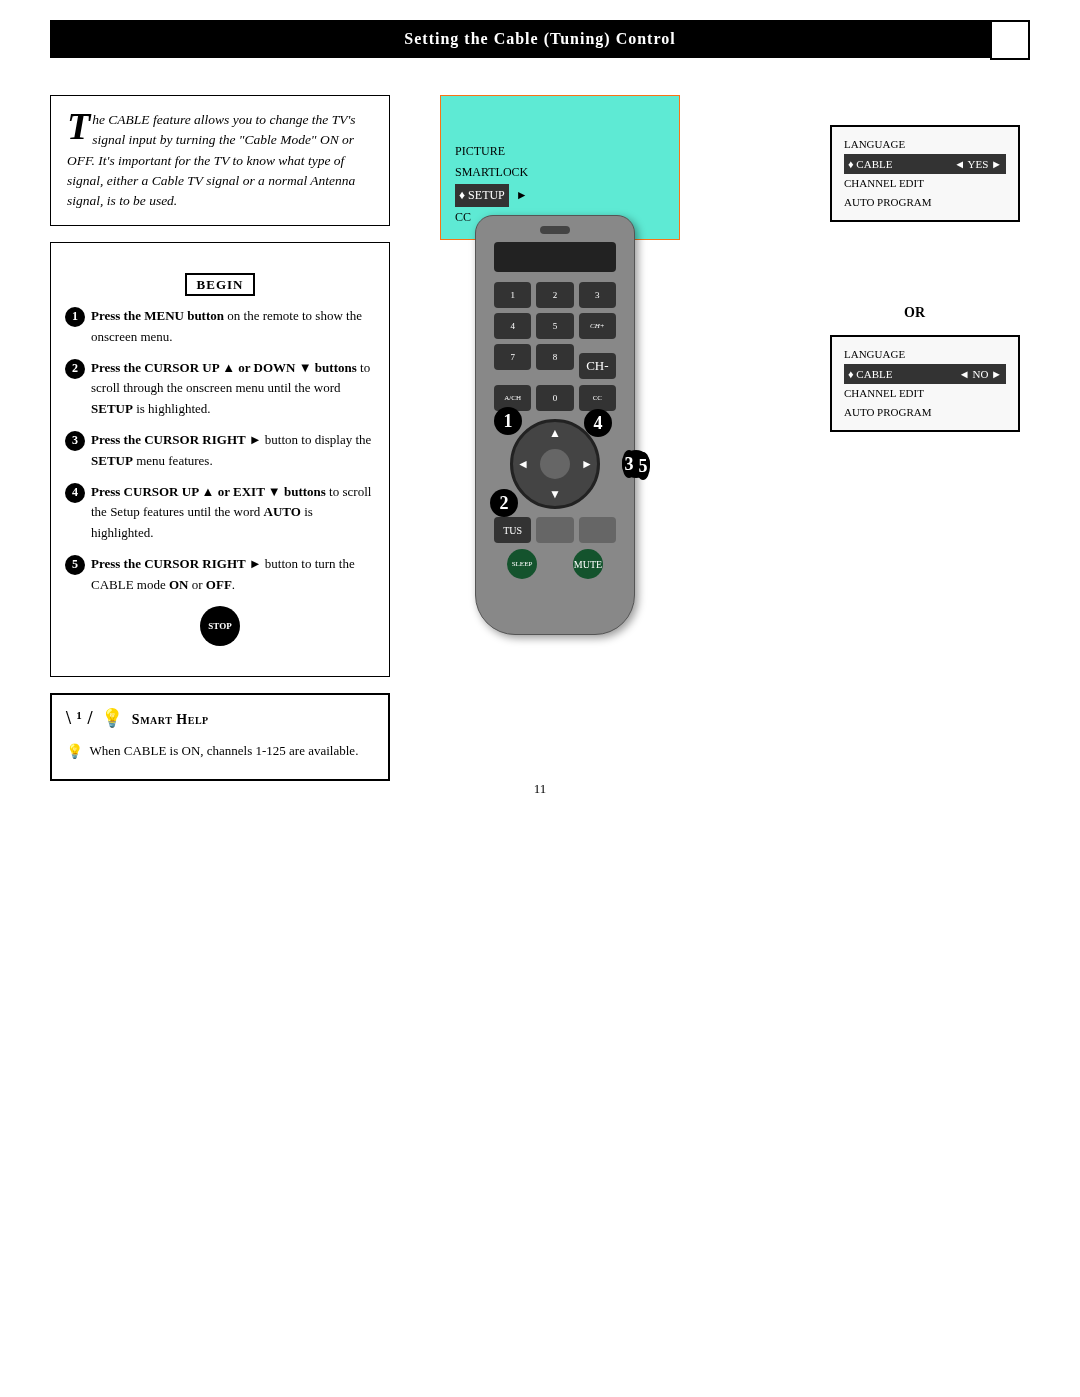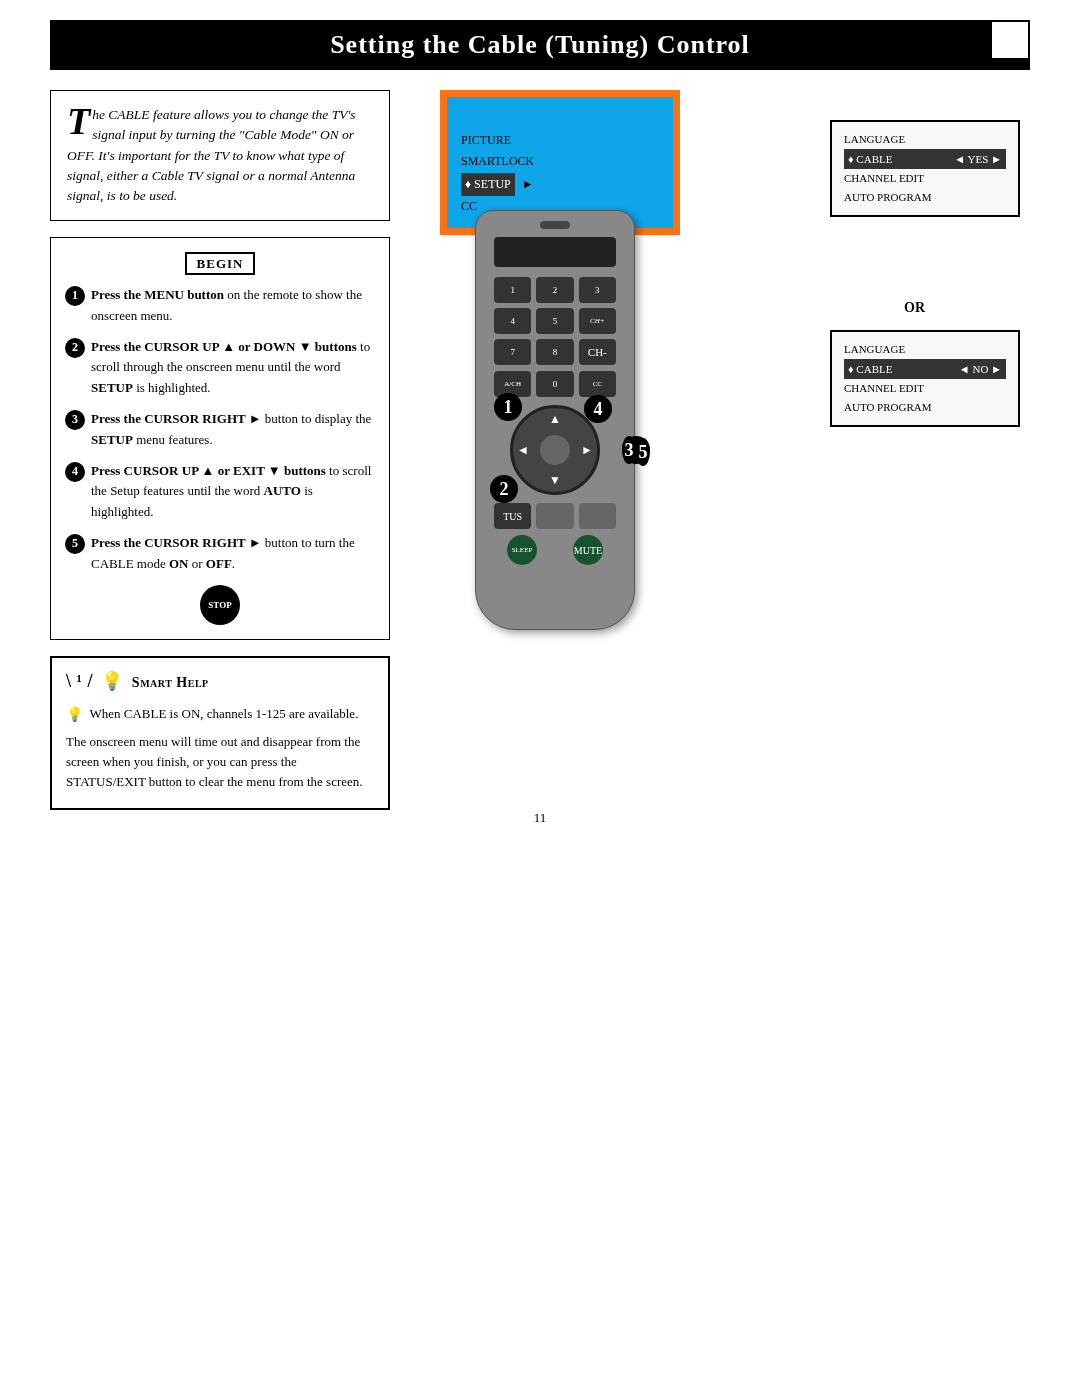--- a/index.html
+++ b/index.html
@@ -18,24 +18,24 @@
       margin: 0 auto;
       padding: 20px 10px;
     }
 
     
     .page-header {
       background: #000;
       color: #fff;
       text-align: center;
       padding: 10px 20px;
-      font-size: 26px;
+      font-size: 16px;
       font-weight: bold;
       letter-spacing: 1px;
-      margin-bottom: 20px;
+      margin-bottom: 37px;
       position: relative;
     }
     .page-header .corner-box {
       position: absolute;
       right: 0;
       top: 0;
       width: 40px;
       height: 40px;
       background: #fff;
       border: 2px solid #000;
@@ -78,21 +78,21 @@
       border: 2px solid #000;
       padding: 2px 10px;
       font-weight: bold;
       font-size: 13px;
       font-style: normal;
       letter-spacing: 1px;
     }
 
     .steps-box {
       border: 1px solid #000;
-      padding: 8px 14px;
+      padding: 24px 14px;
       font-size: 13px;
       line-height: 1.6;
     }
 
     .step {
       margin-bottom: 10px;
       display: flex;
       align-items: flex-start;
       gap: 6px;
     }
@@ -184,22 +184,22 @@
       min-height: 600px;
     }
 
     
     .tv-screen-top {
       position: absolute;
       top: 0;
       left: 30px;
       width: 240px;
       height: 145px;
-      border: 7px solid #f97316;
-      background: #0ea5e9;
+      border: 1px solid #f97316;
+      background: #5eead4;
       display: flex;
       flex-direction: column;
       justify-content: flex-end;
       padding: 10px 14px;
       font-size: 12px;
     }
     .tv-screen-top .menu-items {
       line-height: 1.8;
     }
     .tv-screen-top .menu-item-highlight {
@@ -466,23 +466,20 @@
 
       <div class="smart-help-box">
         <div class="smart-help-header">
           <span class="dashes">\ ¹ /</span>
           <span class="bulb-icon">💡</span>
           <span>S<span style="font-variant:small-caps">mart</span> H<span style="font-variant:small-caps">elp</span></span>
         </div>
         <div class="smart-help-item">
           <span class="small-bulb">💡</span>
           <span>When CABLE is ON, channels 1-125 are available.</span>
-        </div>
-        <div class="smart-help-para">
-          The onscreen menu will time out and disappear from the screen when you finish, or you can press the STATUS/EXIT button to clear the menu from the screen.
         </div>
       </div>
 
     </div>
 
     <div class="right-col">
 
       <div class="tv-screen-top">
         <div class="menu-items">
           <div>PICTURE</div>
@@ -526,21 +523,21 @@
 
             <div class="remote-btn-grid">
               <div class="rbtn">1</div>
               <div class="rbtn">2</div>
               <div class="rbtn">3</div>
               <div class="rbtn">4</div>
               <div class="rbtn">5</div>
               <div class="rbtn" style="font-size:7px;font-style:italic;">CH+</div>
               <div class="rbtn">7</div>
               <div class="rbtn">8</div>
-              <div class="rbtn" style="font-size:11px;">CH-</div>
+              <div class="rbtn" style="font-size:13px;margin-top:9px;">CH-</div>
             </div>
 
             <div class="remote-btn-grid">
               <div class="rbtn" style="font-size:7px;">A/CH</div>
               <div class="rbtn">0</div>
               <div class="rbtn" style="font-size:7px;">CC</div>
             </div>
 
             <div style="position:relative; margin: 8px auto; width:90px; height:90px;">
               <div class="nav-ring">

